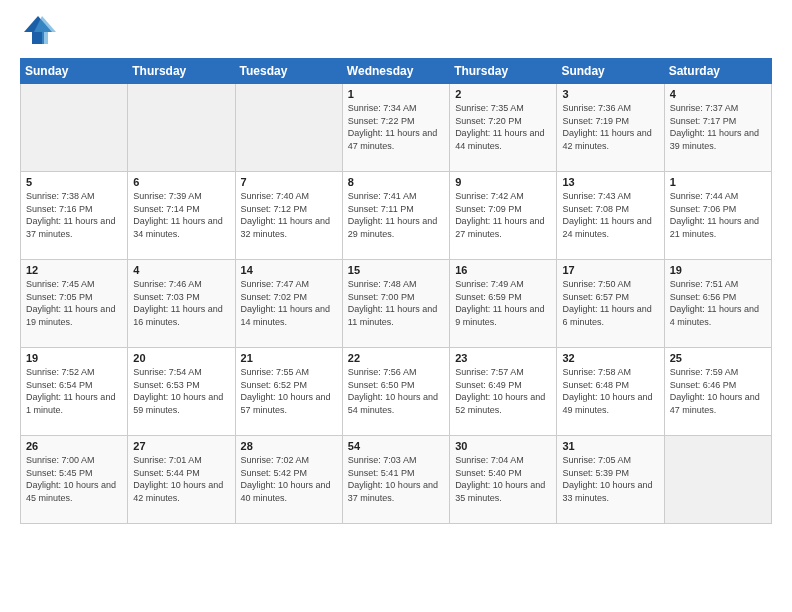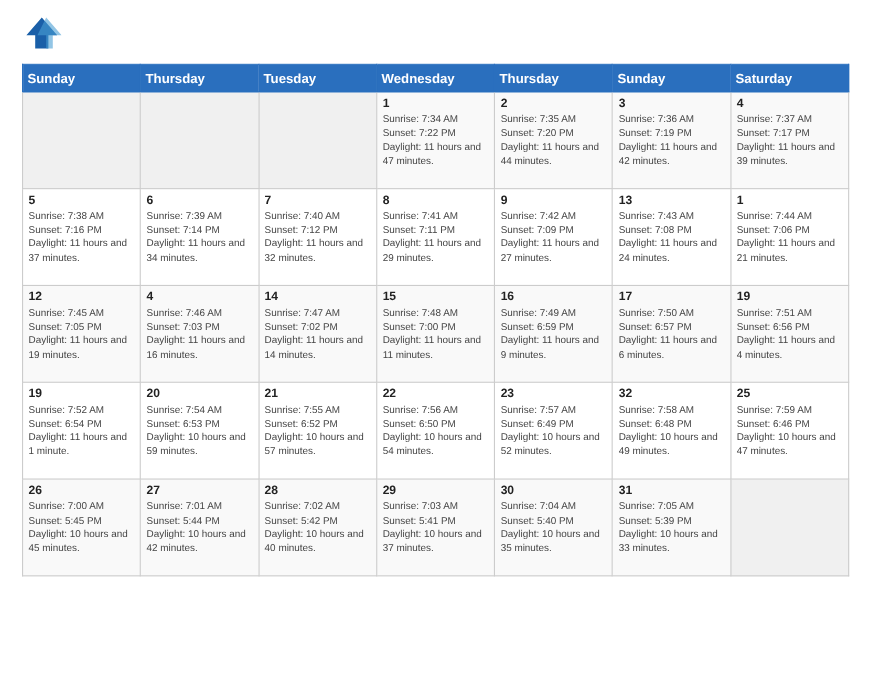--- a/index.html
+++ b/index.html
@@ -248,21 +248,21 @@
           </td>
           <td>
             <div class="day-number">27</div>
             <div class="day-info">Sunrise: 7:01 AM<br>Sunset: 5:44 PM<br>Daylight: 10 hours and 42 minutes.</div>
           </td>
           <td>
             <div class="day-number">28</div>
             <div class="day-info">Sunrise: 7:02 AM<br>Sunset: 5:42 PM<br>Daylight: 10 hours and 40 minutes.</div>
           </td>
           <td>
-            <div class="day-number">29</div>
+            <div class="day-number">54</div>
             <div class="day-info">Sunrise: 7:03 AM<br>Sunset: 5:41 PM<br>Daylight: 10 hours and 37 minutes.</div>
           </td>
           <td>
             <div class="day-number">30</div>
             <div class="day-info">Sunrise: 7:04 AM<br>Sunset: 5:40 PM<br>Daylight: 10 hours and 35 minutes.</div>
           </td>
           <td>
             <div class="day-number">31</div>
             <div class="day-info">Sunrise: 7:05 AM<br>Sunset: 5:39 PM<br>Daylight: 10 hours and 33 minutes.</div>
           </td>

